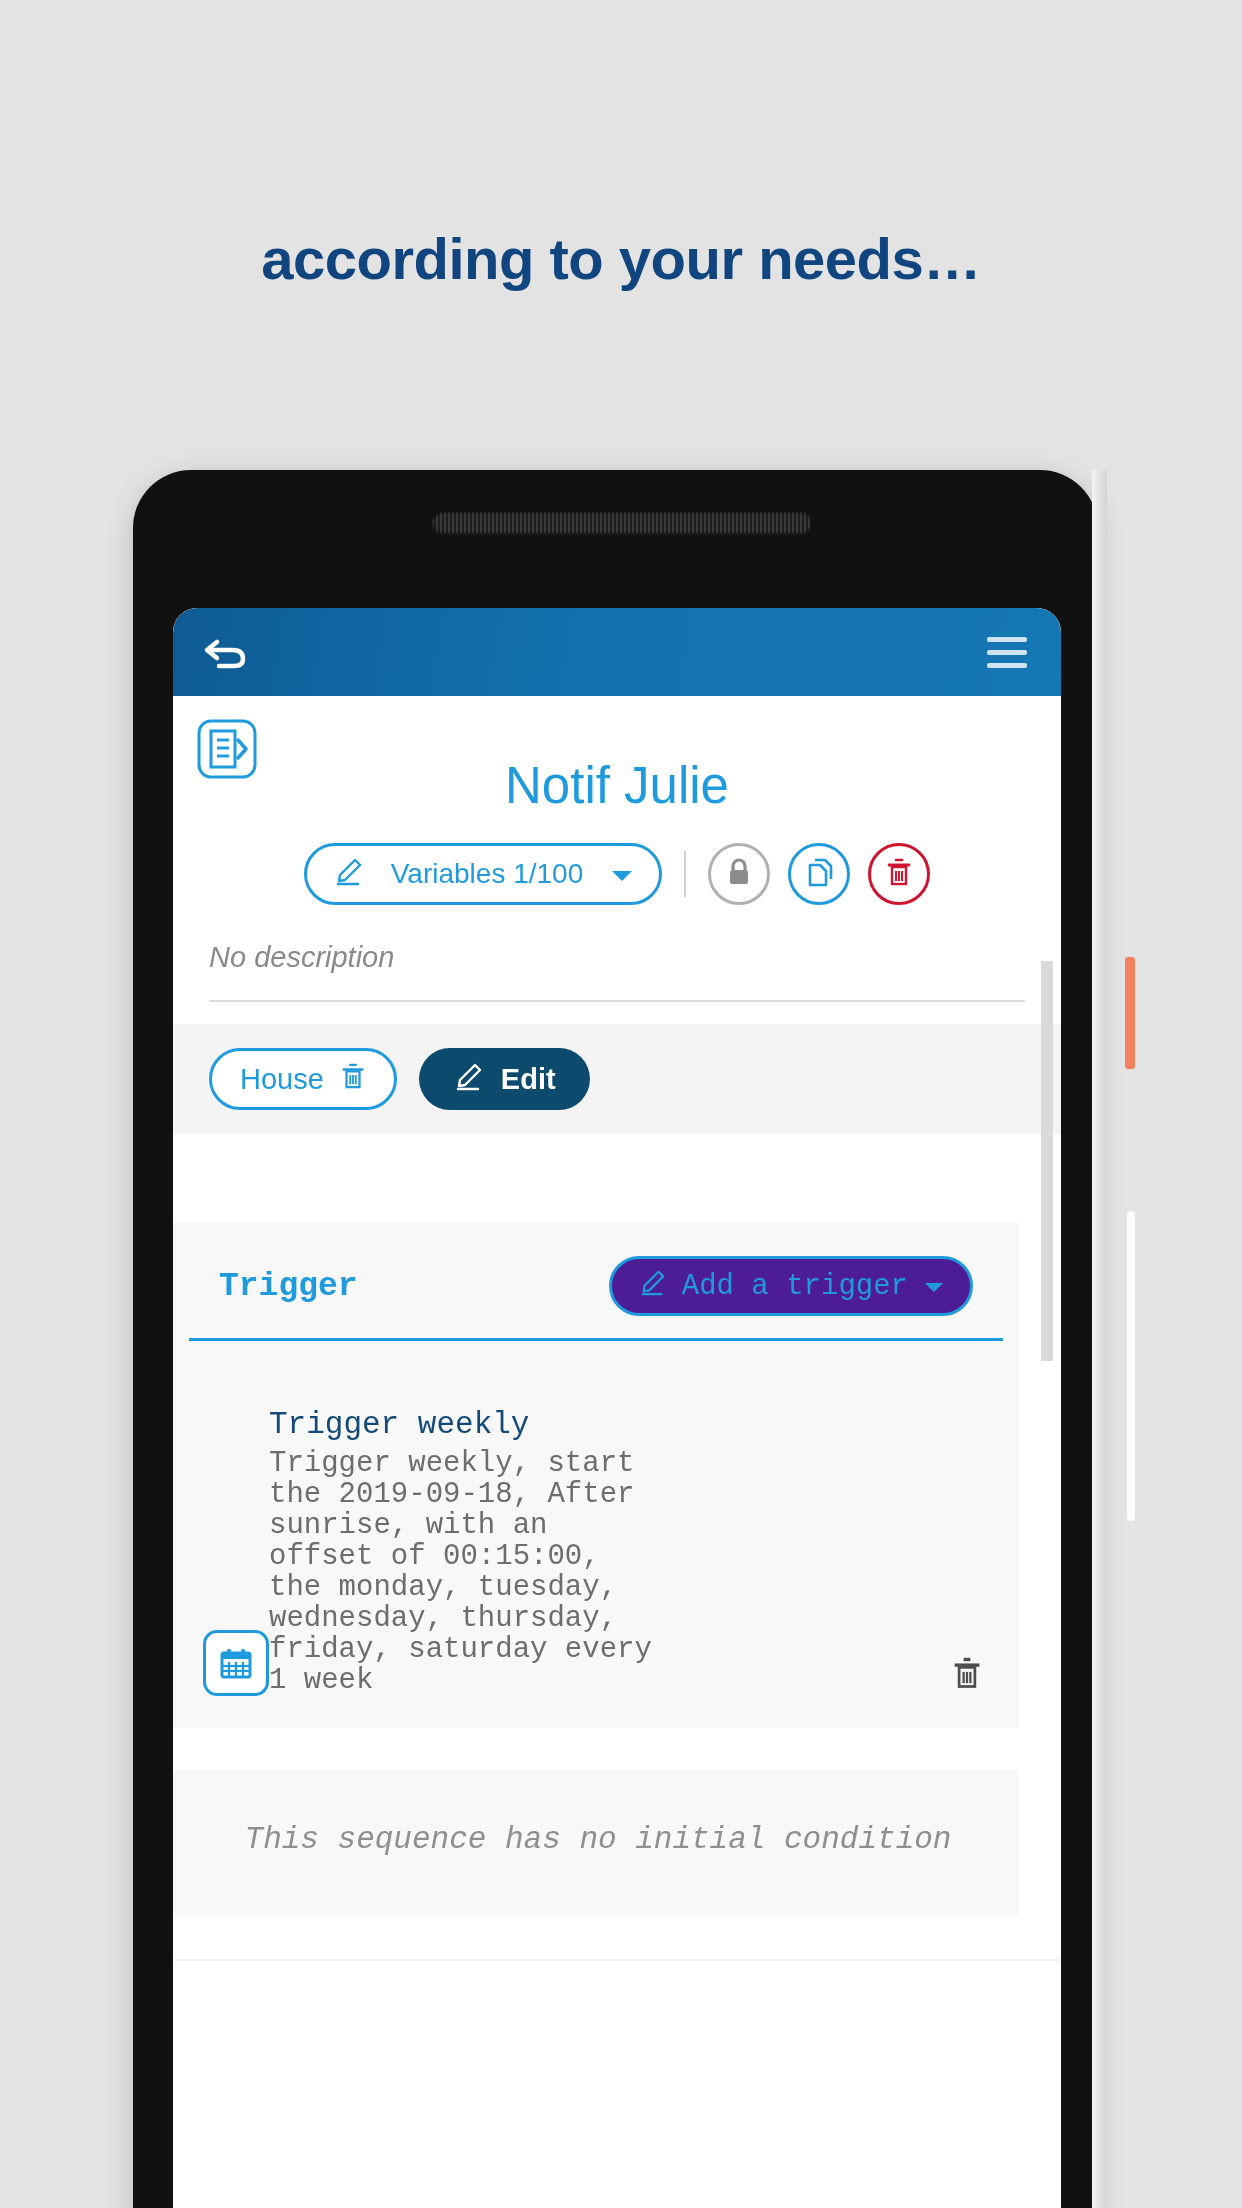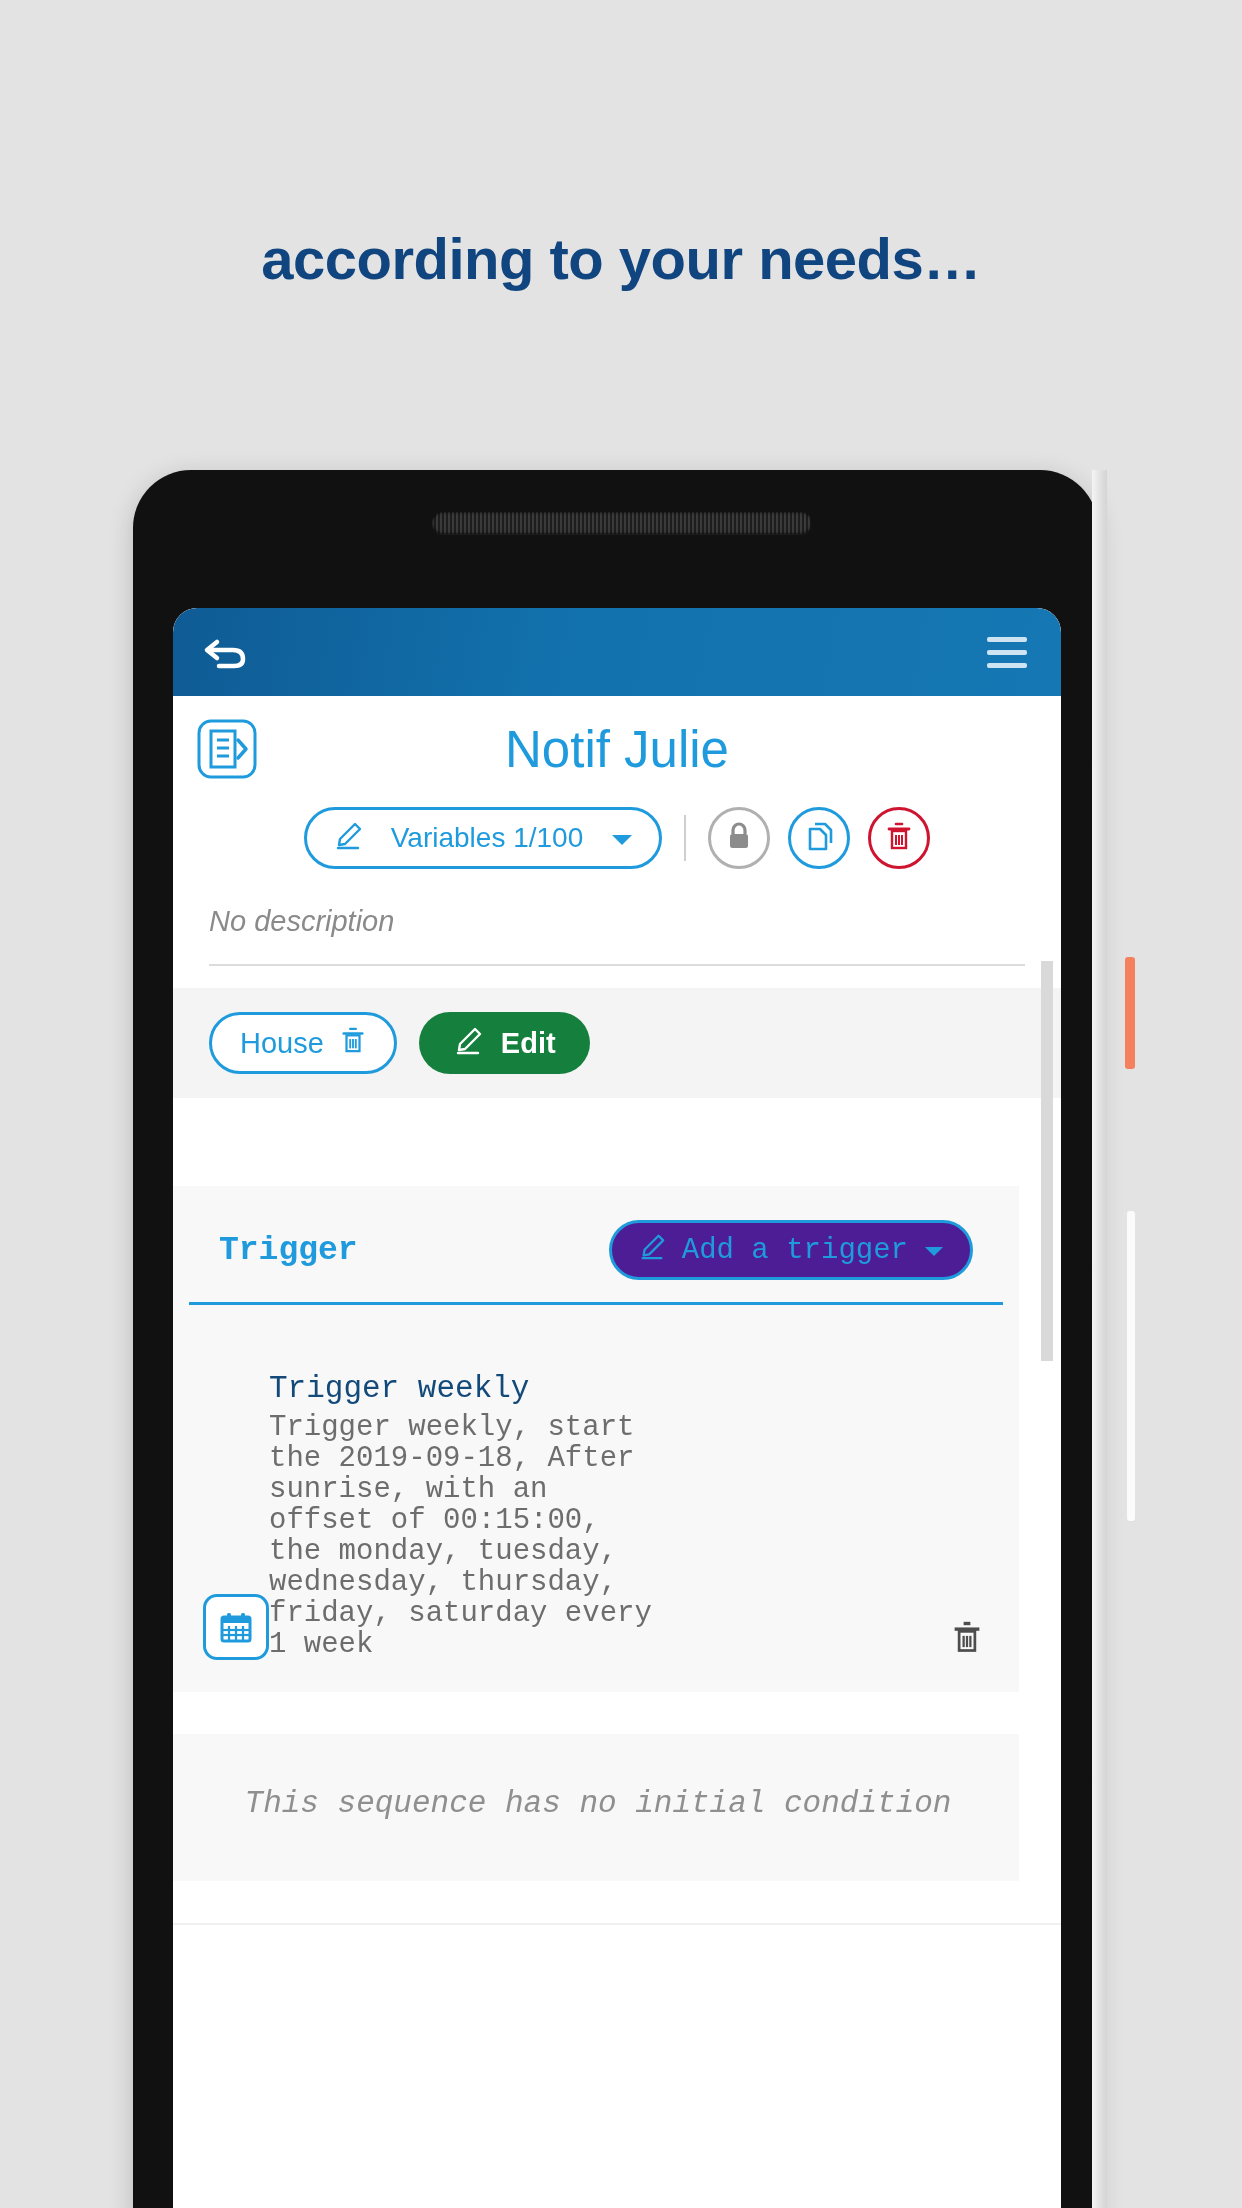--- a/index.html
+++ b/index.html
@@ -126,21 +126,21 @@
   .script-icon-wrap {
     position: absolute;
     left: 23px;
     top: 22px;
   }
 
   .title {
     text-align: center;
     font-size: 51px;
     color: #1f9bdd;
-    padding-top: 24px;
+    padding-top: 60px;
     letter-spacing: 0px;
   }
 
   
   .action-row {
     display: flex;
     align-items: center;
     justify-content: center;
     gap: 0;
     margin-top: 28px;
@@ -207,21 +207,21 @@
     padding: 0 28px;
     box-sizing: border-box;
     color: #1f9bdd;
     font-size: 29px;
     background: #fff;
   }
   .chip-edit {
     display: flex;
     align-items: center;
     gap: 18px;
-    background: #15803d;
+    background: #0c4a6e;
     border-radius: 40px;
     height: 62px;
     padding: 0 34px;
     box-sizing: border-box;
     color: #ffffff;
     font-size: 29px;
     font-weight: bold;
   }
 
   .card {

